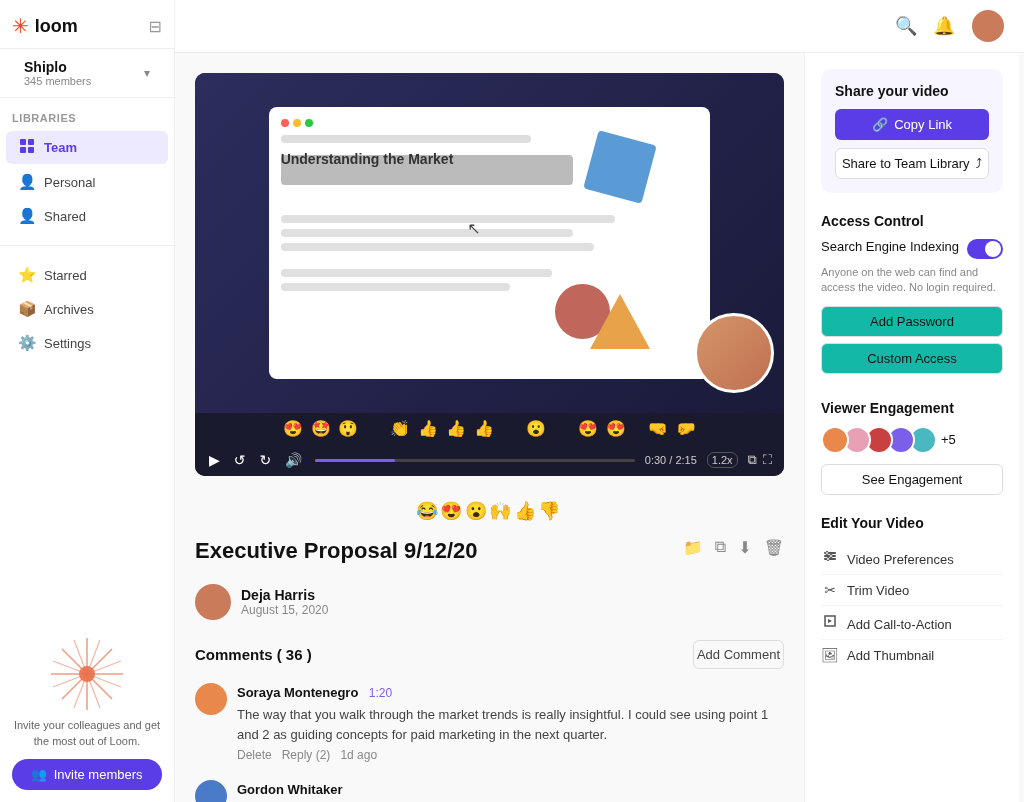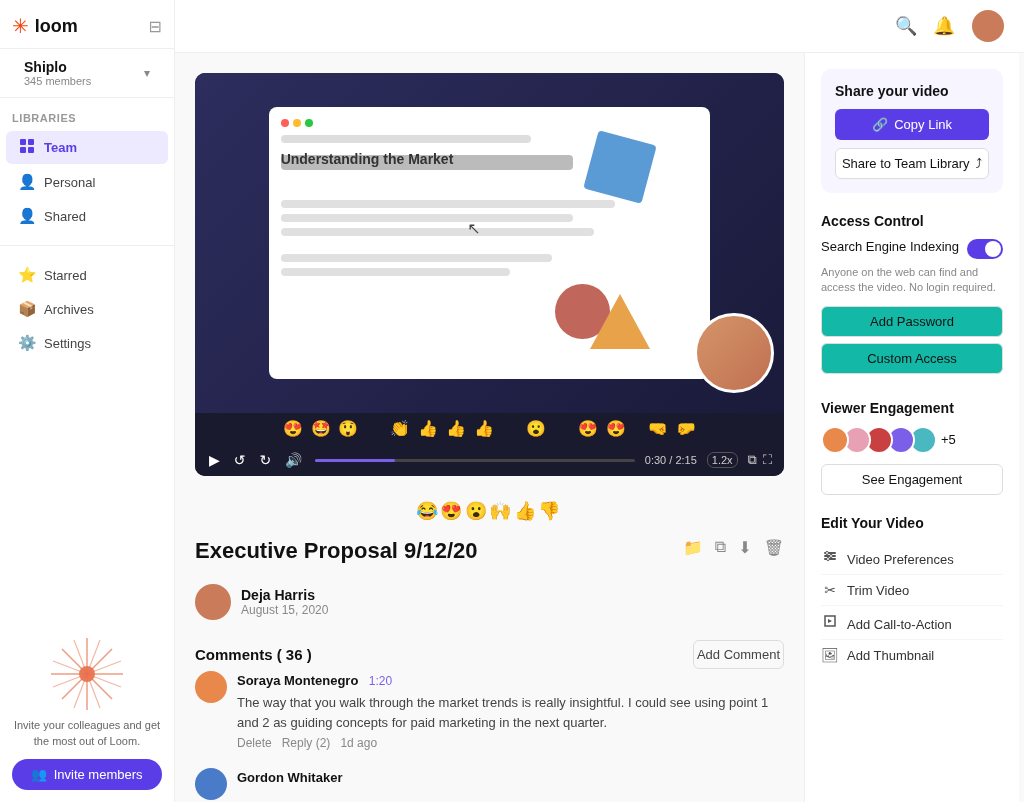--- a/index.html
+++ b/index.html
@@ -161,21 +161,21 @@
       padding: 12px;
       position: relative;
     }
     .browser-dots { display: flex; gap: 4px; margin-bottom: 8px; }
     .dot { width: 8px; height: 8px; border-radius: 50%; }
     .dot-red { background: #ff5f57; }
     .dot-yellow { background: #febc2e; }
     .dot-green { background: #28c840; }
     .browser-url-bar { height: 8px; background: #ddd; border-radius: 4px; width: 60%; margin-bottom: 12px; }
     .content-line { height: 8px; background: #e0e0e0; border-radius: 4px; margin-bottom: 6px; }
-    .page-title-line { height: 15px; background: #bbb; border-radius: 4px; width: 70%; margin-bottom: 12px; font-size: 0; }
+    .page-title-line { height: 30px; background: #bbb; border-radius: 4px; width: 70%; margin-bottom: 12px; font-size: 0; }
     .shape-rect { width: 60px; height: 60px; background: #5b9bd5; position: absolute; top: 30px; right: 60px; transform: rotate(15deg); border-radius: 4px; }
     .shape-circle { width: 55px; height: 55px; background: #c0665a; border-radius: 50%; position: absolute; bottom: 40px; right: 100px; }
     .shape-triangle {
       width: 0; height: 0;
       border-left: 30px solid transparent;
       border-right: 30px solid transparent;
       border-bottom: 55px solid #e8a34a;
       position: absolute; bottom: 30px; right: 60px;
     }
     .presenter-circle {
@@ -235,21 +235,21 @@
     }
     .video-actions { display: flex; gap: 12px; color: #888; font-size: 16px; }
     .video-actions span { cursor: pointer; }
 
     .author-row { display: flex; align-items: center; gap: 10px; margin-bottom: 20px; }
     .author-avatar { width: 36px; height: 36px; border-radius: 50%; background: #c97b5a; }
     .author-name { font-size: 14px; font-weight: 600; color: #111; }
     .author-date { font-size: 12px; color: #888; }
 
     .comments-section { }
-    .comments-header { display: flex; align-items: center; justify-content: space-between; margin-bottom: 2px; }
+    .comments-header { display: flex; align-items: center; justify-content: space-between; margin-bottom: 14px; }
     .comments-title { font-size: 15px; font-weight: 600; color: #111; }
     .add-comment-btn {
       background: none;
       border: 1px solid #ddd;
       border-radius: 6px;
       padding: 6px 3px;
       font-size: 13px;
       cursor: pointer;
       color: #444;
     }

